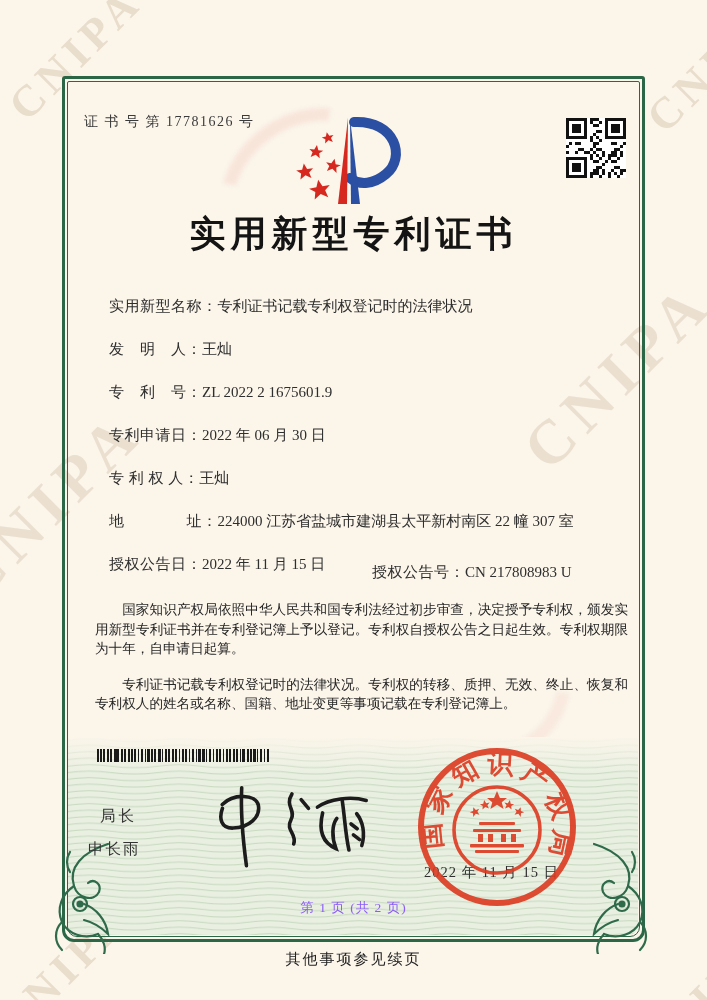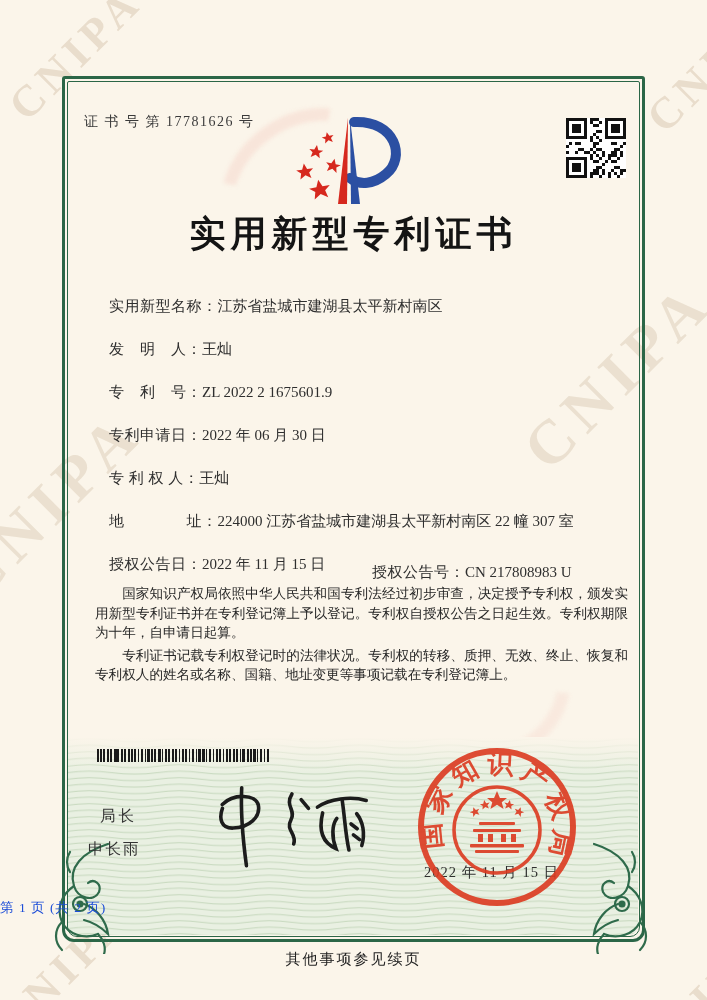--- a/index.html
+++ b/index.html
@@ -24,31 +24,31 @@
   .logo{position:absolute;left:292px;top:114px;}
   .qr{position:absolute;left:566px;top:118px;width:60px;height:60px;background:#fff;}
   .title{position:absolute;left:0;right:0;top:210px;text-align:center;font-size:36px;
          font-weight:bold;letter-spacing:5px;color:#141414;}
   .fields{position:absolute;left:95px;top:297px;width:545px;}
   .frow{height:43px;font-size:15px;color:#2e2e2e;position:relative;white-space:nowrap;}
   .flabel{letter-spacing:.5px;margin-left:14px;}
   .grant2{position:absolute;left:263px;top:8px;}
   .paras{position:absolute;left:95px;top:584px;width:533px;font-size:13.6px;line-height:19.6px;
          color:#262626;text-align:justify;}
-  .paras p{margin:0 0 3px 0;text-indent:2em;}
+  .paras p{margin:16px 0 3px 0;text-indent:2em;}
   .barcode{position:absolute;left:97px;top:749px;width:172px;height:13px;
      background:repeating-linear-gradient(90deg,#1a1a1a 0 1.6px,transparent 1.6px 3.4px),
                 repeating-linear-gradient(90deg,#1a1a1a 0 1px,transparent 1px 6.3px);}
   .dir-title{position:absolute;left:100px;top:806px;font-size:15.5px;letter-spacing:3px;color:#333;}
   .dir-name{position:absolute;left:88px;top:839px;font-size:15.5px;letter-spacing:2px;color:#333;}
   .sig{position:absolute;left:205px;top:776px;transform:rotate(-2deg);}
   .seal-date{position:absolute;left:424px;top:863px;font-size:14.5px;letter-spacing:1px;color:#2f2f2f;}
   .seal{position:absolute;left:412px;top:742px;opacity:.9;}
-  .pageinfo{position:absolute;left:0;right:0;top:899px;text-align:left;font-size:13.5px;
-            letter-spacing:1px;color:#1d4ed8;}
+  .pageinfo{position:absolute;left:0;right:0;top:899px;text-align:center;font-size:13.5px;
+            letter-spacing:1px;color:#8b5cf6;}
   .footer-note{position:absolute;left:0;right:0;top:950px;text-align:center;font-size:15px;
             letter-spacing:2px;color:#222;font-family:Liberation Mono, monospace;}
   .orn{position:absolute;}
   .orn.right{transform:scaleX(-1);}
 </style>
 </head>
 <body>
 
 <div class="page">
 
@@ -209,21 +209,21 @@
       <rect x="54" y="51" width="3" height="3" fill="#111"></rect>
       <rect x="54" y="54" width="3" height="3" fill="#111"></rect>
       <rect x="57" y="24" width="3" height="3" fill="#111"></rect>
       <rect x="57" y="51" width="3" height="3" fill="#111"></rect>
     </svg>
 
   <div class="title">实用新型专利证书</div>
 
   <div class="fields">
     <div class="frow">
-      <span class="flabel">实用新型名称：</span><span class="fvalue">江苏省盐城市建湖县太平新村南区</span>
+      <span class="flabel">实用新型名称：</span><span class="fvalue">专利证书记载专利权登记时的法律状况</span>
     </div>
     <div class="frow">
       <span class="flabel">发　明　人：</span><span class="fvalue">王灿</span>
     </div>
     <div class="frow">
       <span class="flabel">专　利　号：</span><span class="fvalue">ZL 2022 2 1675601.9</span>
     </div>
     <div class="frow">
       <span class="flabel">专利申请日：</span><span class="fvalue">2022 年 06 月 30 日</span>
     </div>

